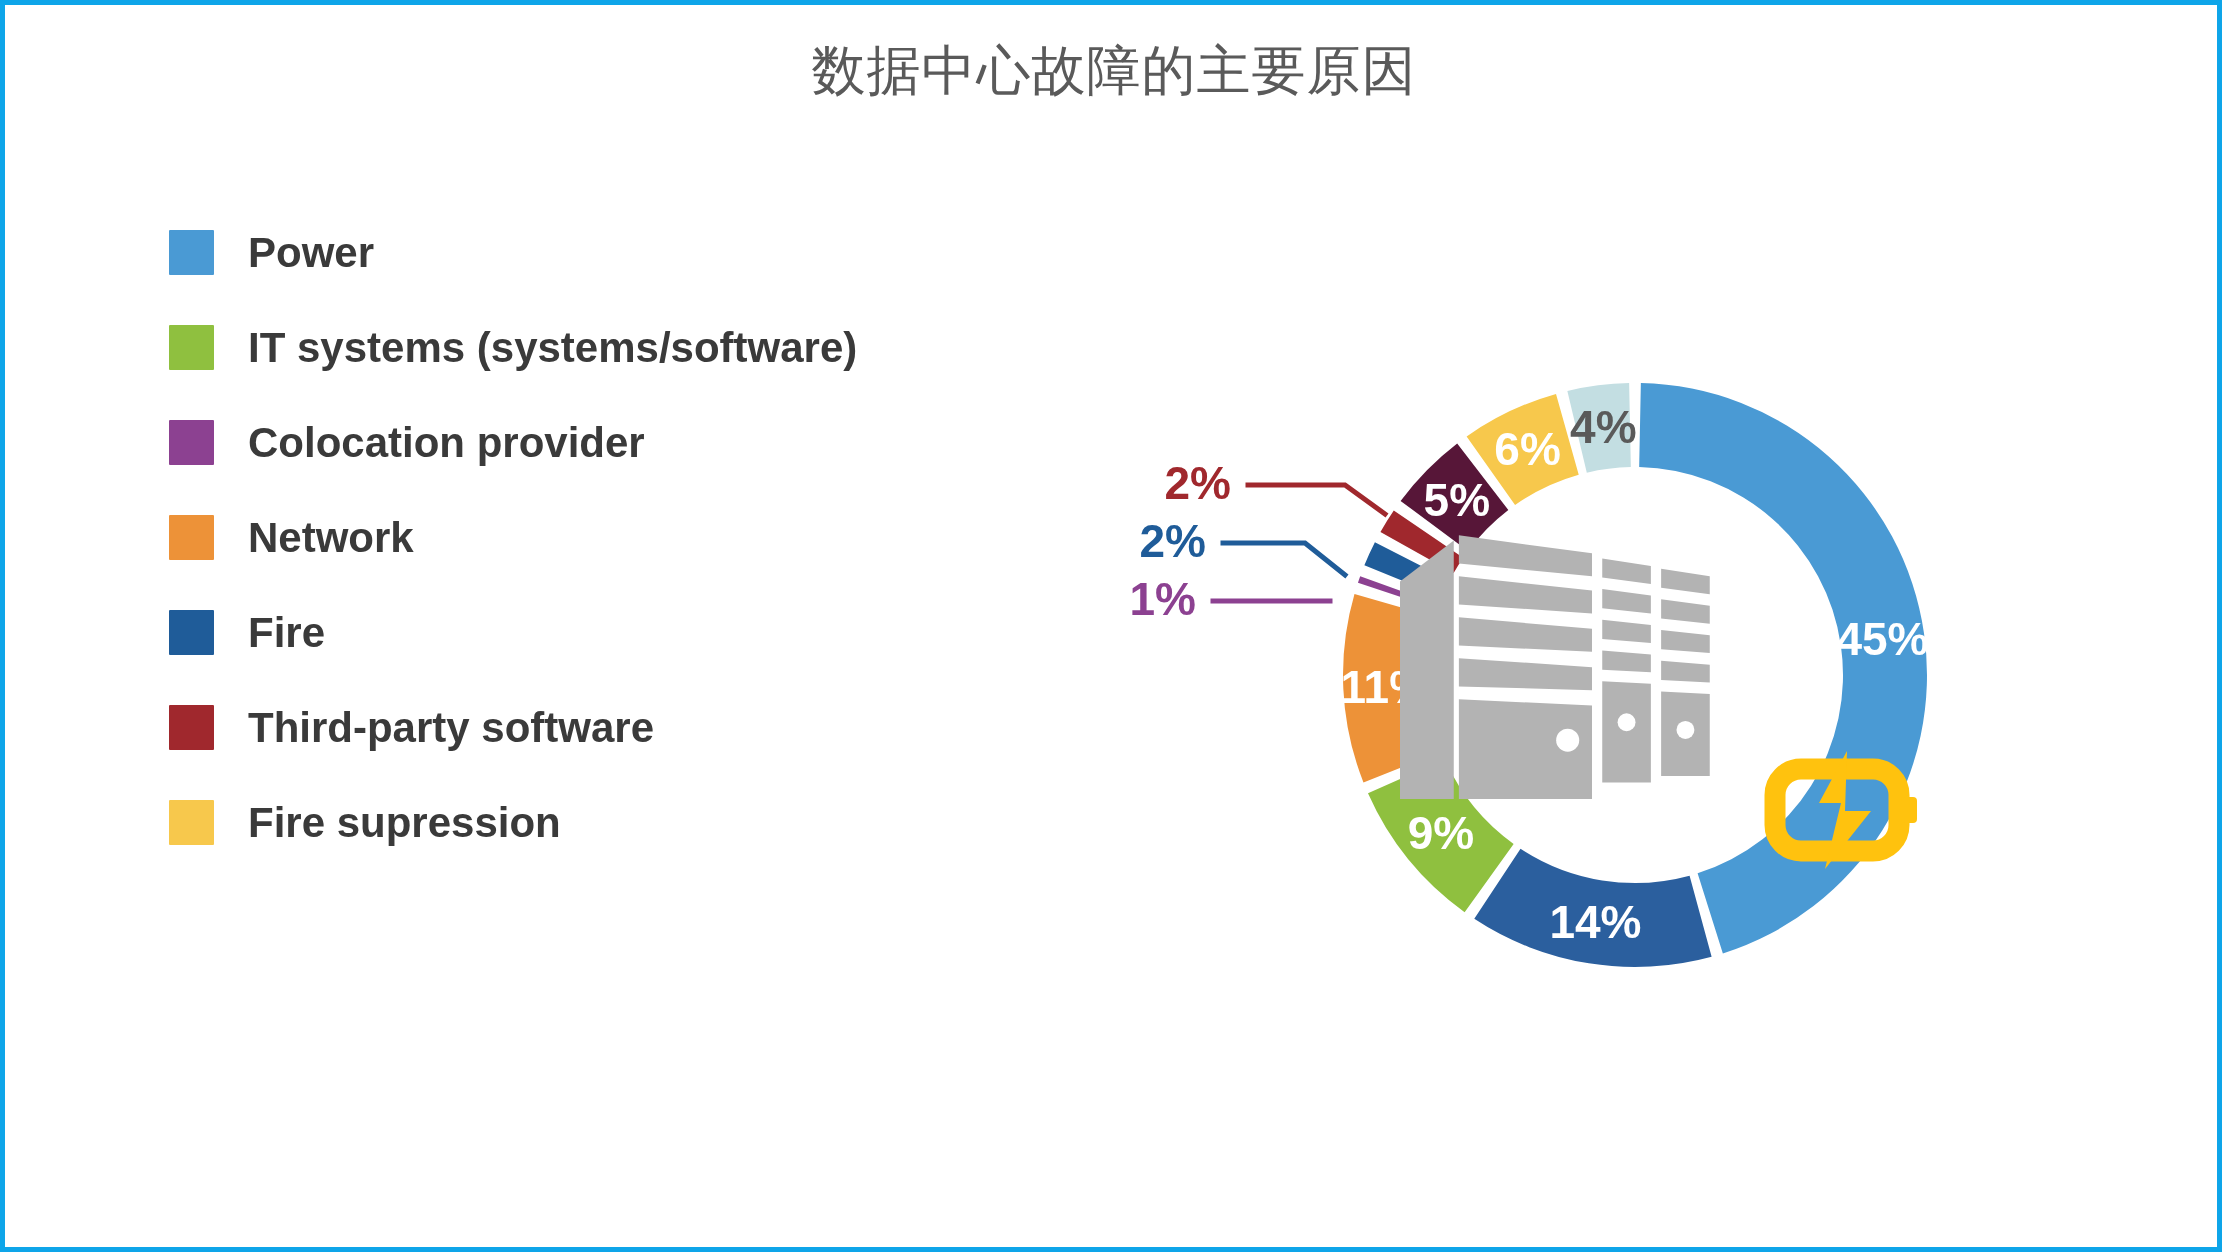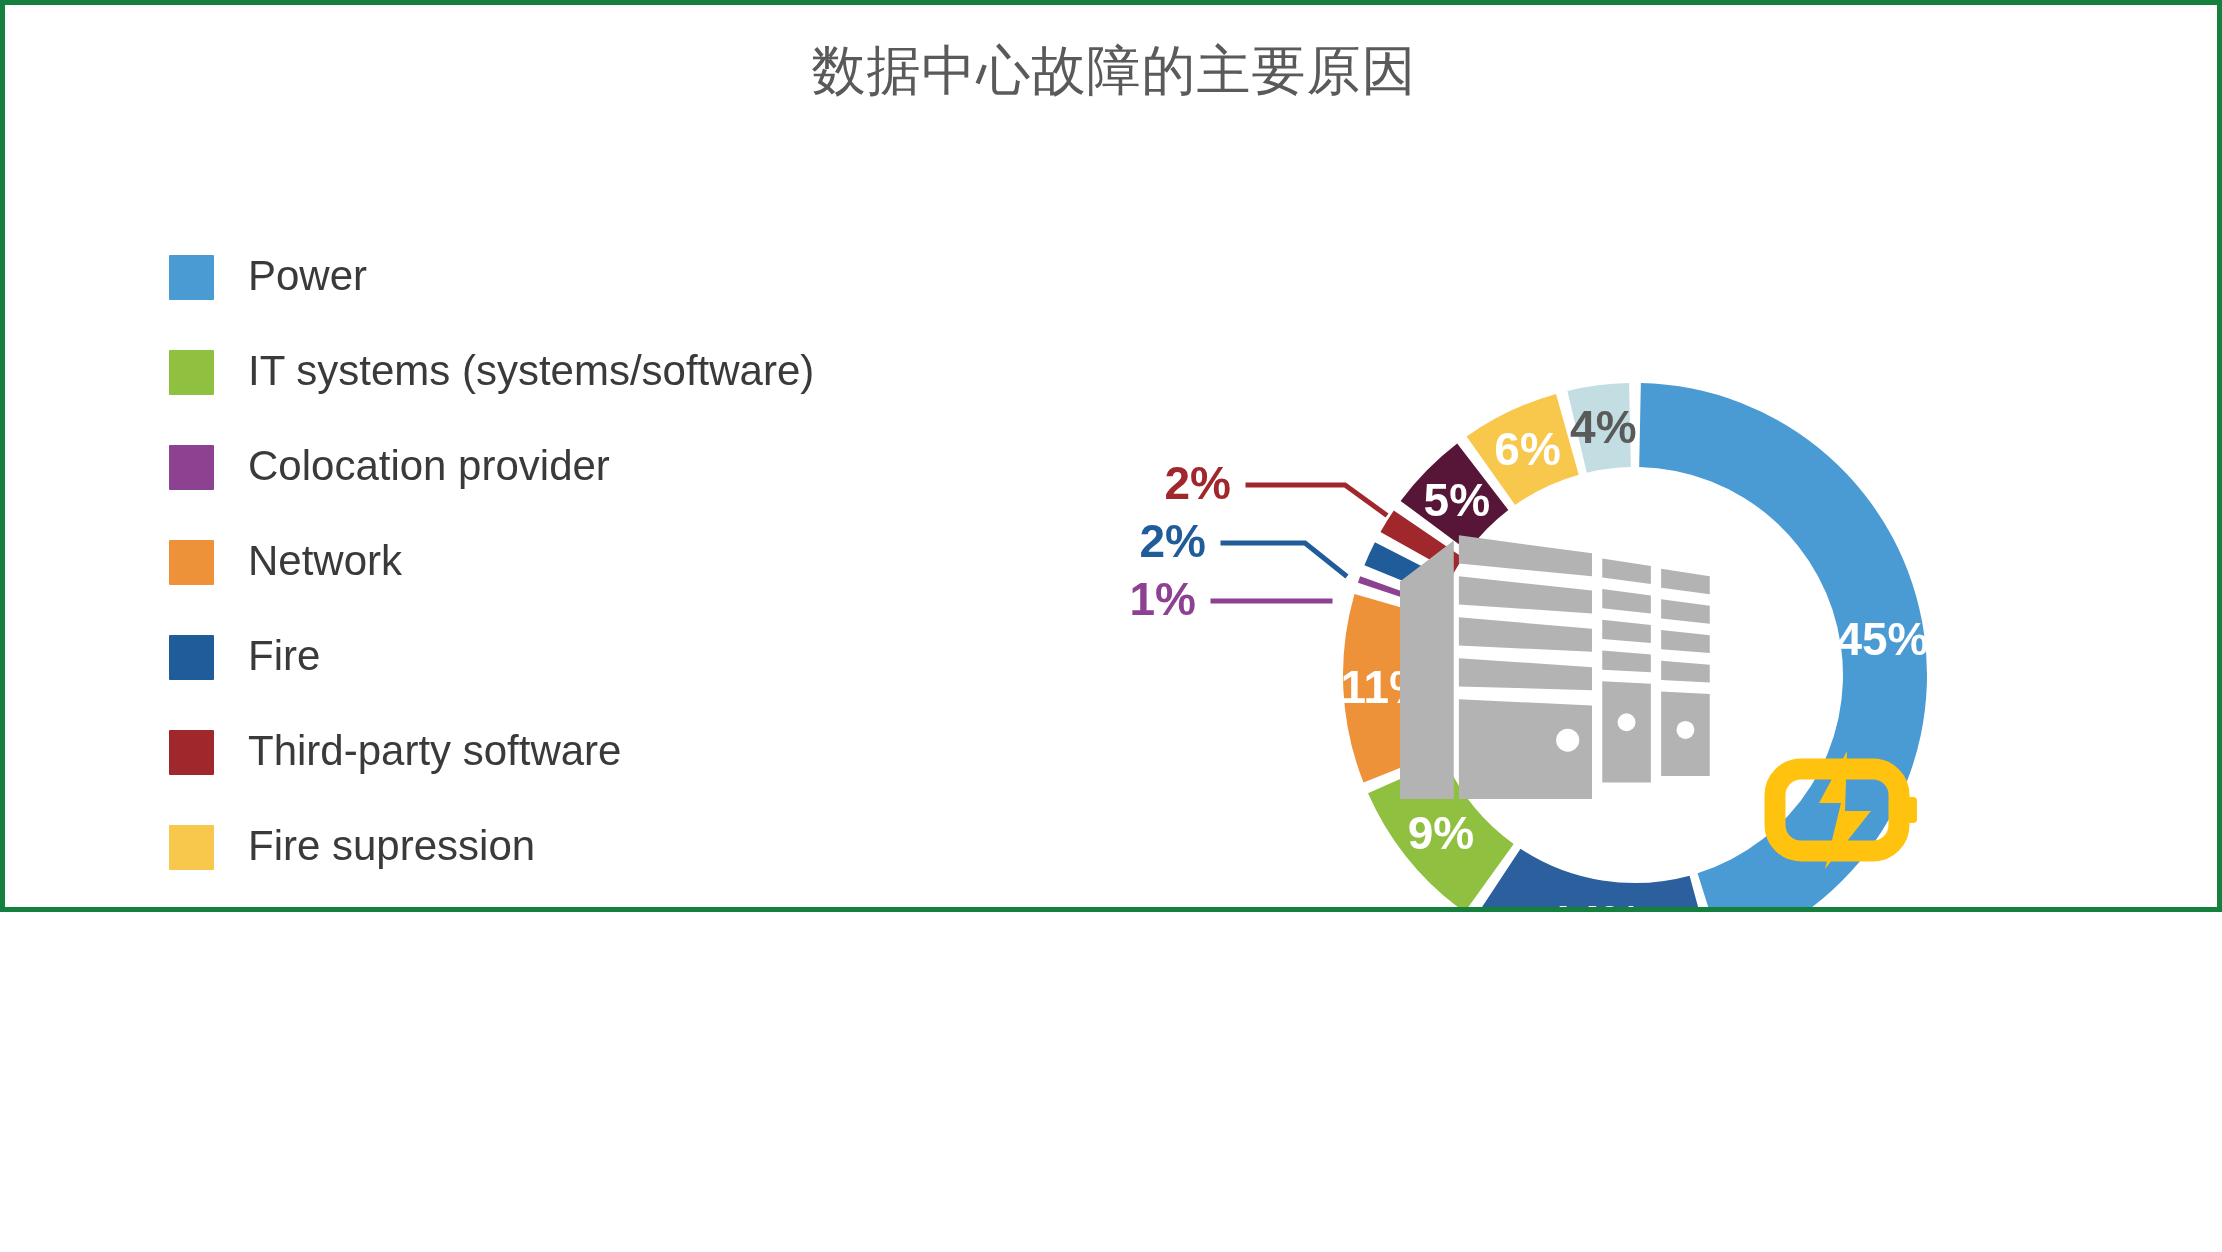--- a/index.html
+++ b/index.html
@@ -9,24 +9,24 @@
   }
   body {
     width: 2222px;
     height: 1252px;
     font-family: "Liberation Sans", "DejaVu Sans", sans-serif;
     overflow: hidden;
   }
   #frame {
     position: relative;
     width: 2222px;
-    height: 912px;
+    height: 1252px;
     background: #ffffff;
     box-sizing: border-box;
-    border: 5px solid #15803d;
+    border: 5px solid #0ea5e9;
     overflow: hidden;
   }
   #chart-title {
     position: absolute;
     left: 0;
     top: 30px;
     width: 2222px;
     text-align: center;
     font-size: 54px;
     line-height: 70px;
@@ -42,22 +42,23 @@
   }
 
   #legend {
     position: absolute;
     left: 164px;
     top: 200px;
     width: 860px;
   }
   .legend-row {
     display: flex;
-    align-items: flex-end;
+    align-items: center;
     height: 95px;
+    font-weight: bold;
   }
   .legend-swatch {
     width: 45px;
     height: 45px;
     flex: 0 0 45px;
     border-radius: 1px;
   }
   .legend-label {
     margin-left: 34px;
     font-size: 42px;

